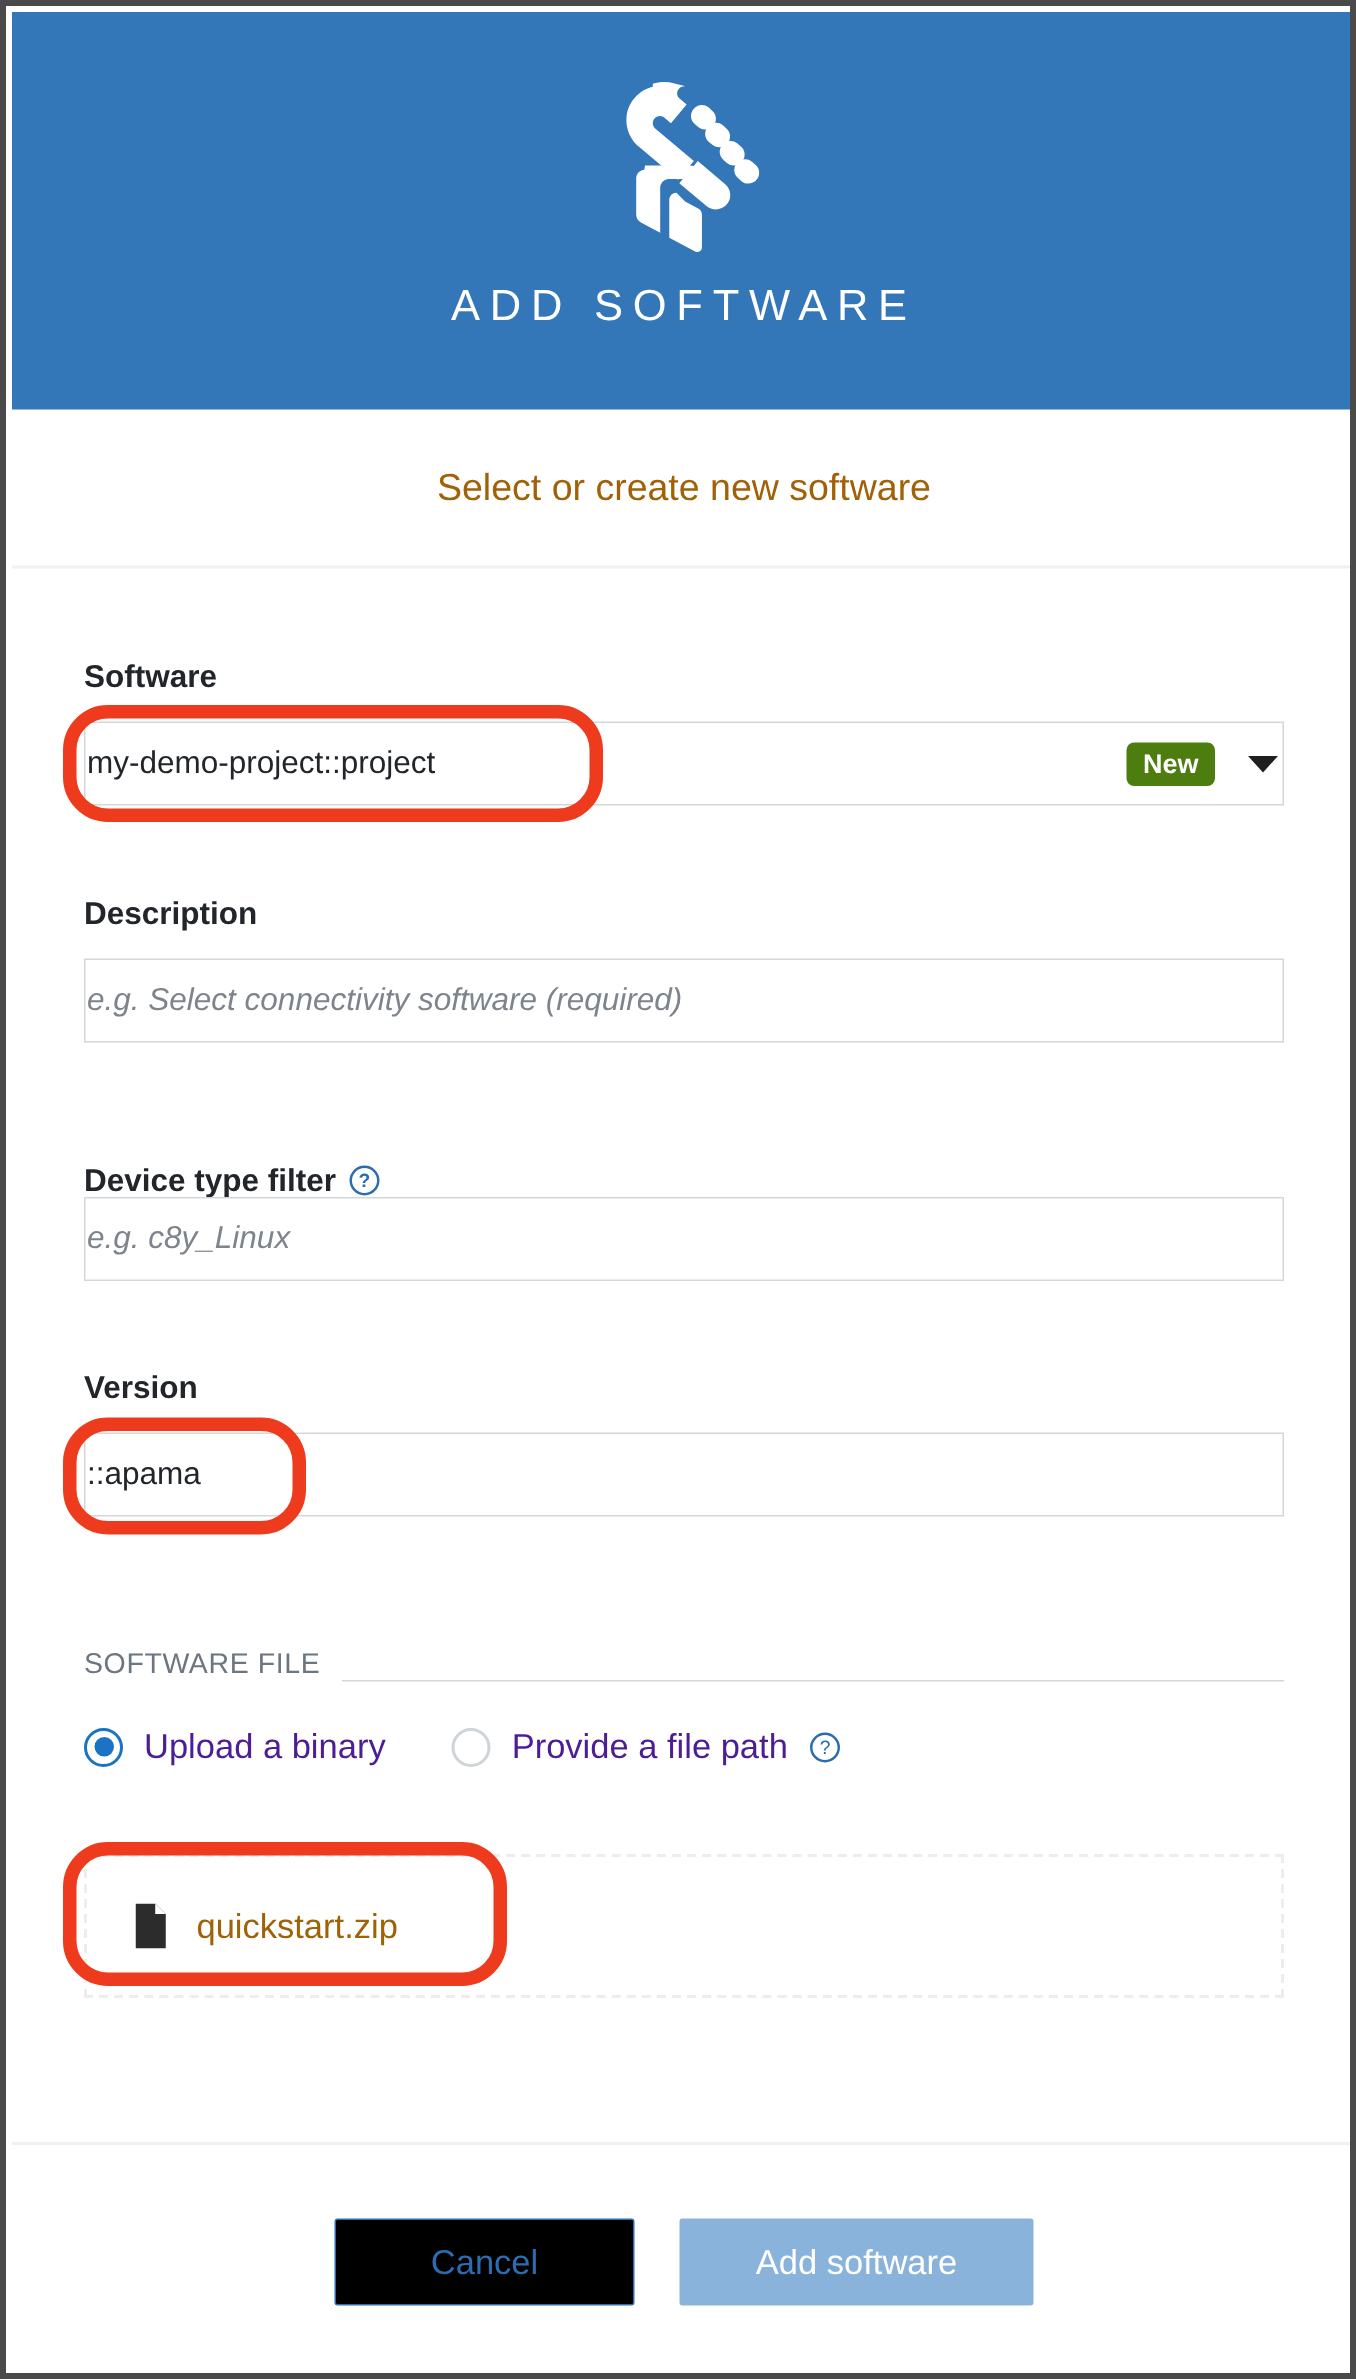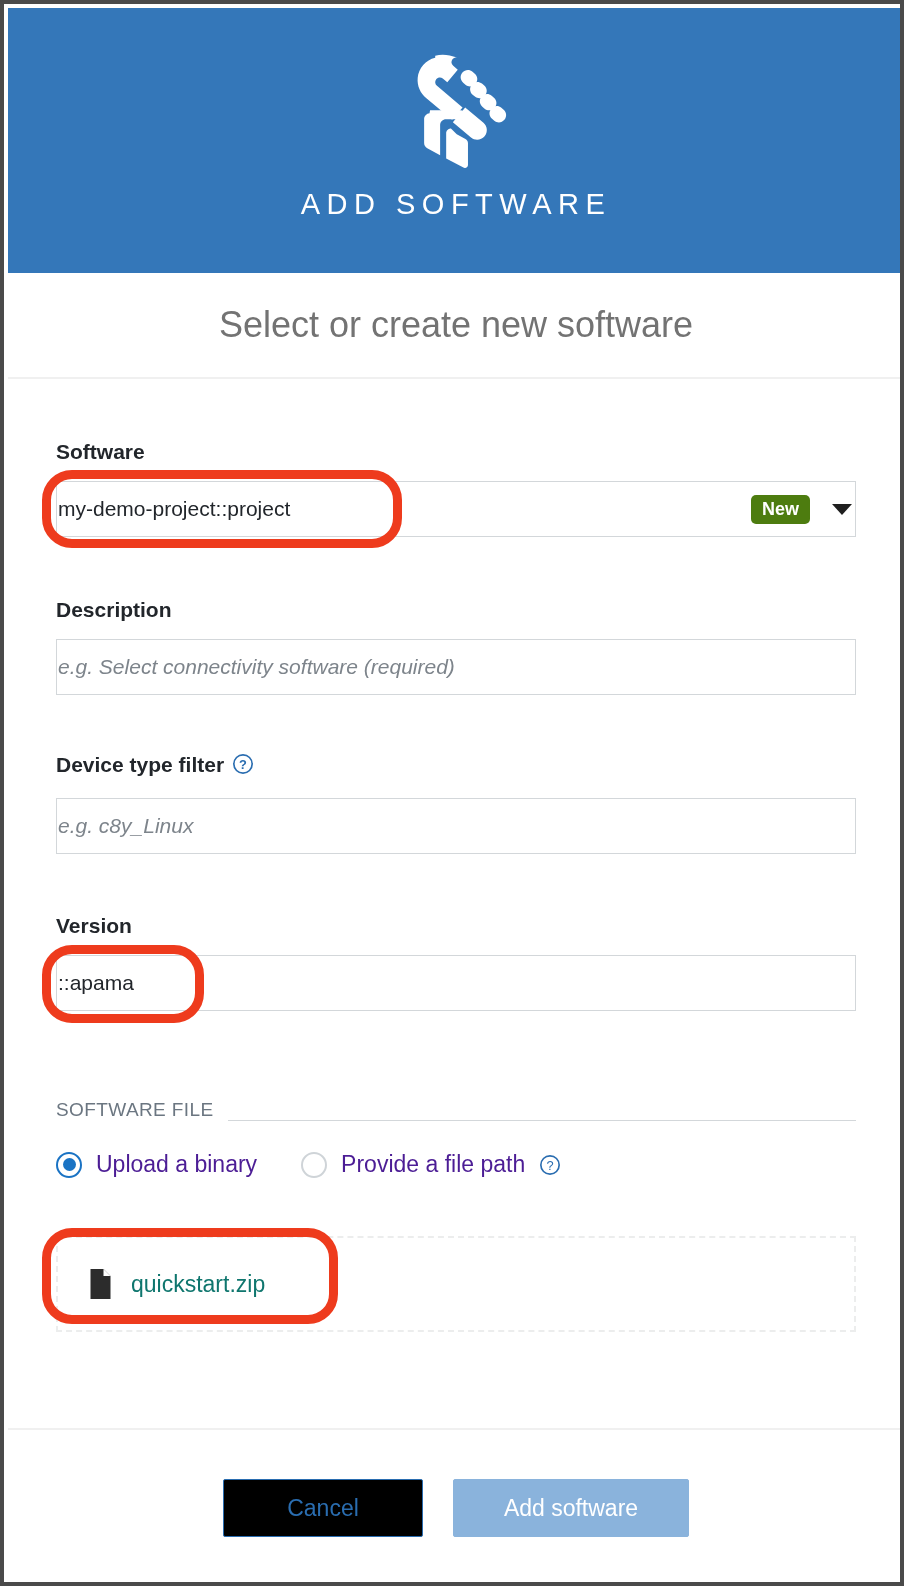--- a/index.html
+++ b/index.html
@@ -60,22 +60,22 @@
     top: 269px;
     width: 896px;
     height: 106px;
     display: flex;
     align-items: center;
     justify-content: center;
     border-bottom: 2px solid #f0f0f0;
     box-sizing: border-box;
   }
   .modal-subtitle {
-    font-size: 36px;
-    color: #737373;
+    font-size: 25px;
+    color: #a16207;
     font-weight: 400;
   }
 
   
   .modal-body {
     position: absolute;
     left: 4px;
     top: 377px;
     width: 896px;
     height: 1047px;
@@ -146,21 +146,21 @@
     border-right: 10px solid transparent;
     border-top: 11px solid #1f1f1f;
     margin-right: 2px;
   }
 
   
   .pos-software-label   { position: absolute; left: 48px; top: 60px; }
   .pos-software-input   { position: absolute; left: 48px; top: 100px; }
   .pos-desc-label       { position: absolute; left: 48px; top: 218px; }
   .pos-desc-input       { position: absolute; left: 48px; top: 258px; }
-  .pos-dtf-label        { position: absolute; left: 48px; top: 372px; }
+  .pos-dtf-label        { position: absolute; left: 48px; top: 395px; }
   .pos-dtf-input        { position: absolute; left: 48px; top: 417px; }
   .pos-version-label    { position: absolute; left: 48px; top: 534px; }
   .pos-version-input    { position: absolute; left: 48px; top: 574px; }
 
   
   .file-section {
     position: absolute;
     left: 48px;
     top: 718px;
     width: 800px;
@@ -234,21 +234,21 @@
     display: flex;
     align-items: center;
     padding-left: 30px;
   }
   .file-chip {
     display: flex;
     align-items: center;
     gap: 18px;
   }
   .file-icon { width: 25px; height: 30px; display: block; flex: 0 0 auto; }
-  .file-name { font-size: 23px; color: #0f766e; }
+  .file-name { font-size: 23px; color: #a16207; }
 
   
   .modal-footer {
     position: absolute;
     left: 4px;
     top: 1424px;
     width: 896px;
     height: 158px;
     border-top: 2px solid #f0f0f0;
     box-sizing: border-box;

